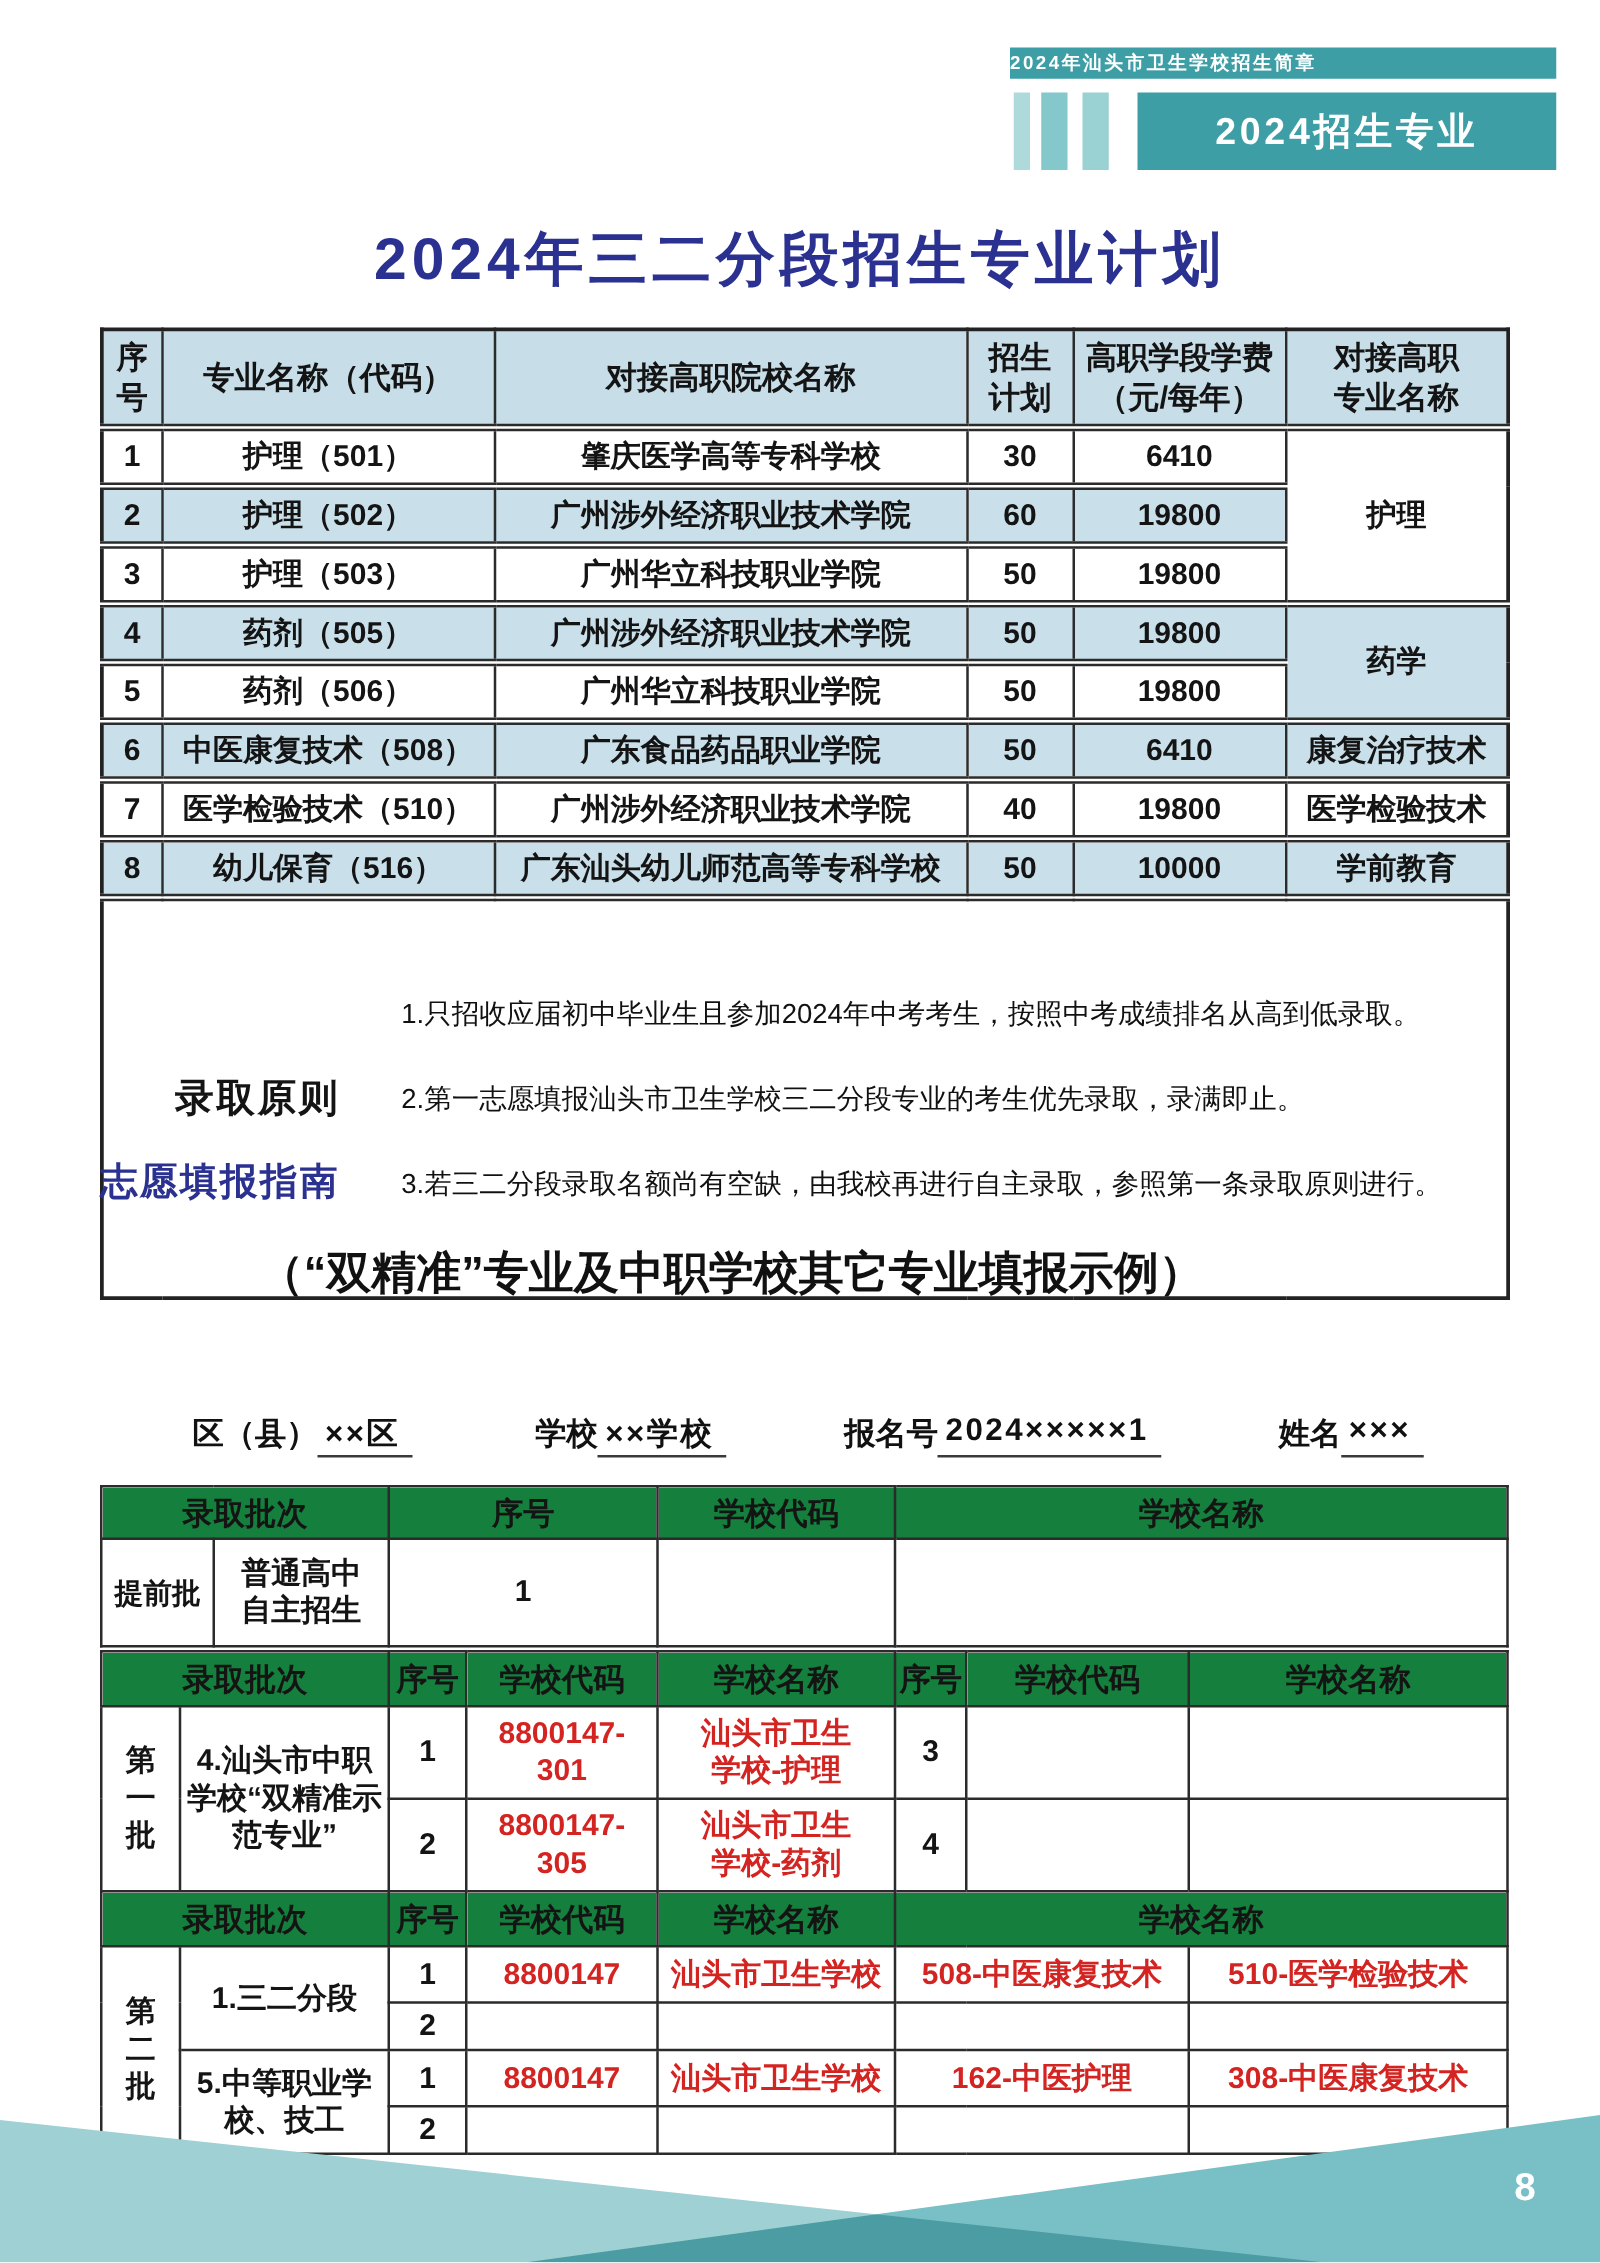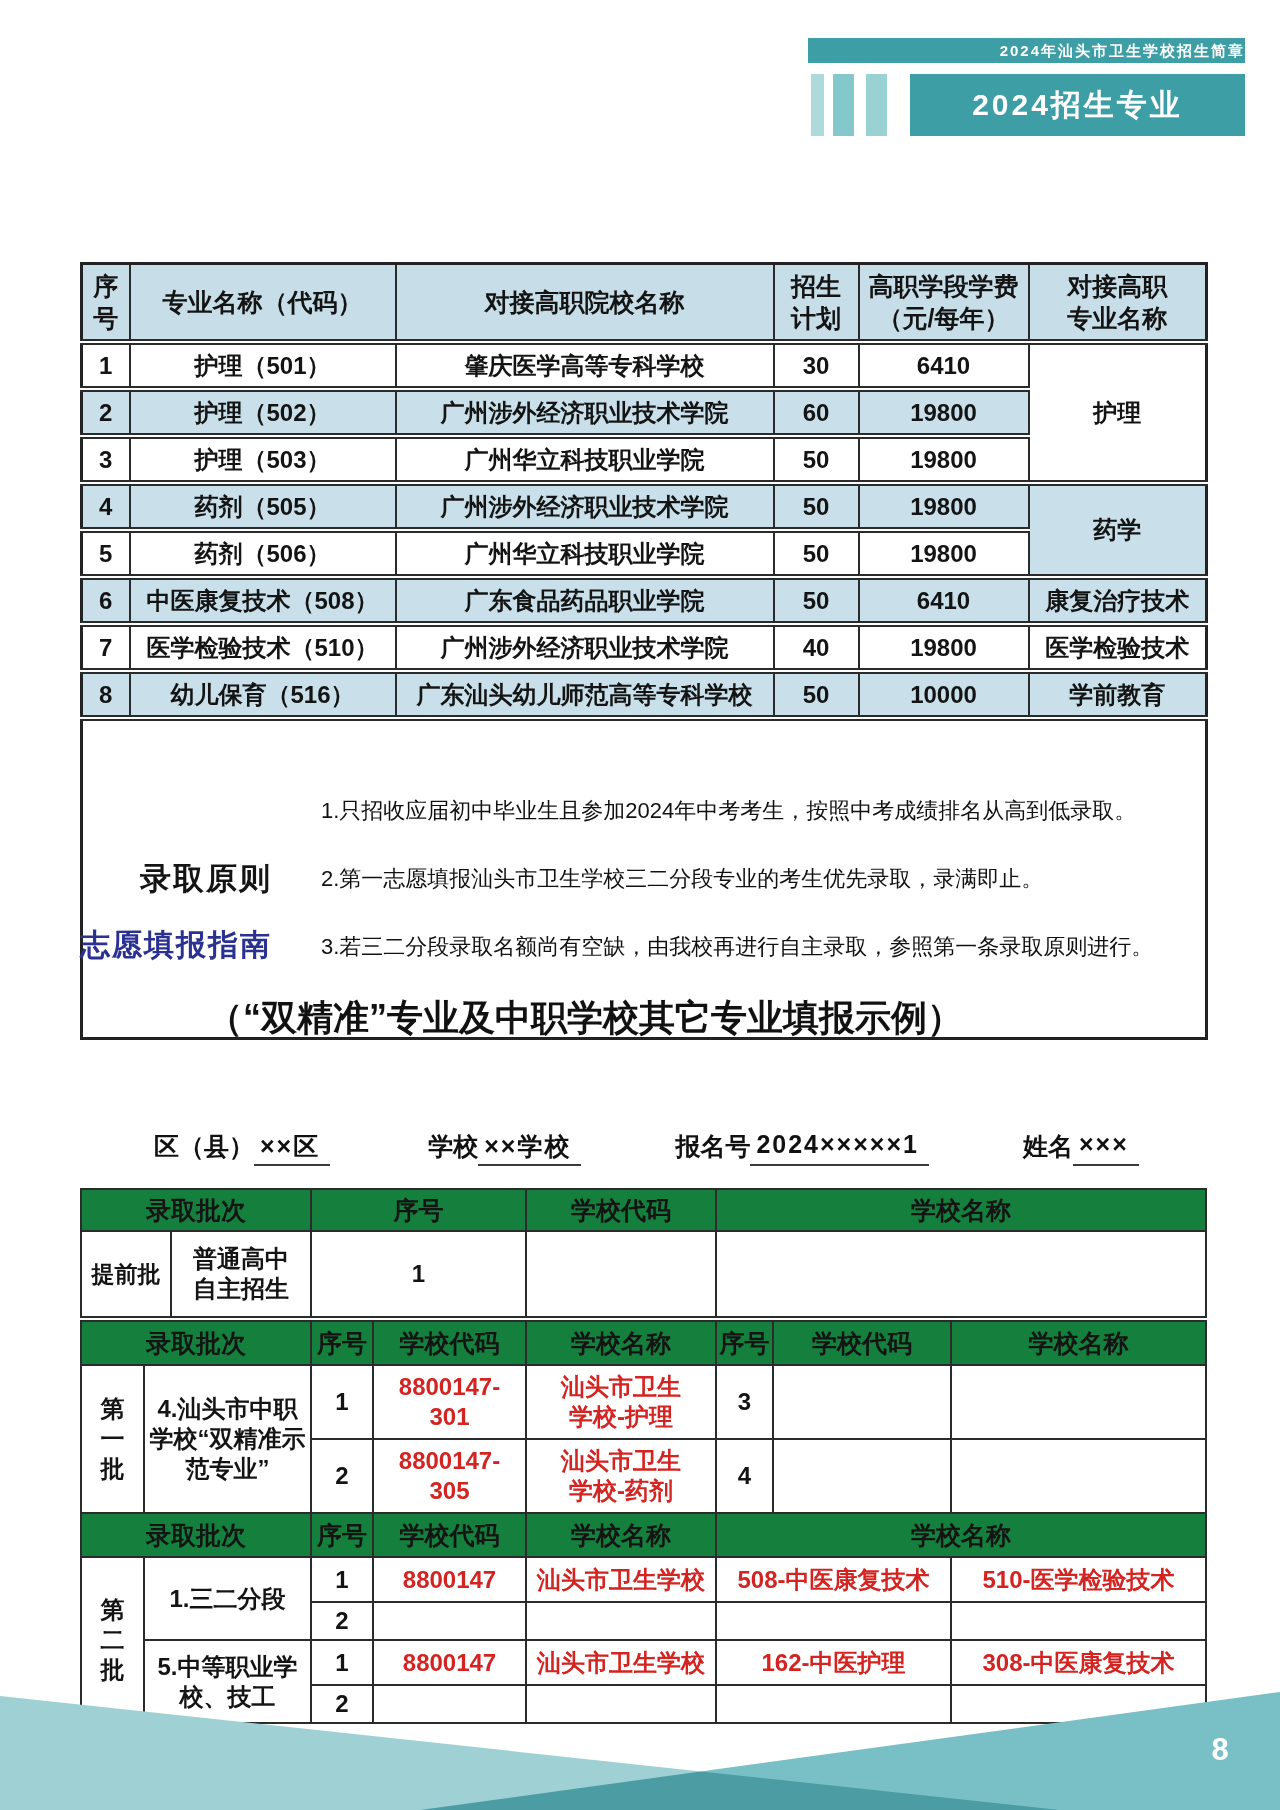--- a/index.html
+++ b/index.html
@@ -1,21 +1,21 @@
 <!DOCTYPE html>
 <html><head>
 <meta charset="utf-8">
 <style>
   * { margin:0; padding:0; box-sizing:border-box; }
   body { background:#e8e8e8; font-family:"Liberation Sans","DejaVu Sans",sans-serif; }
   .page { position:relative; width:1280px; height:1810px; background:#ffffff; margin:0 auto; overflow:hidden; }
 
   
   .top-strip { position:absolute; left:808px; top:38px; width:437px; height:25px;
-    background:#3E9EA6; color:#fff; font-size:15px; line-height:25px; text-align:right;
+    background:#3E9EA6; color:#fff; font-size:15px; line-height:25px; text-align:left;
     letter-spacing:2px; font-weight:bold; }
   .deco-bar { position:absolute; top:74px; height:62px; }
   .bar1 { left:811px; width:13px; background:#AEDADB; }
   .bar2 { left:833px; width:21px; background:#85C8CC; }
   .bar3 { left:866px; width:21px; background:#9AD1D3; }
   .badge { position:absolute; left:910px; top:74px; width:335px; height:62px;
     background:#3E9EA6; color:#fff; font-size:30px; font-weight:bold; letter-spacing:3px;
     display:flex; align-items:center; justify-content:center; }
 
   .main-title { position:absolute; left:0; top:176px; width:100%; text-align:center;
@@ -76,20 +76,21 @@
 <body>
 
 <div class="page">
 
   <div class="top-strip">2024年汕头市卫生学校招生简章</div>
   <div class="deco-bar bar1"></div>
   <div class="deco-bar bar2"></div>
   <div class="deco-bar bar3"></div>
   <div class="badge">2024招生专业</div>
 
+  <div class="main-title">2024年三二分段招生专业计划</div>
 
   <table class="t1">
     <colgroup>
         <col style="width:48px">
         <col style="width:266px">
         <col style="width:378px">
         <col style="width:85px">
         <col style="width:170px">
         <col style="width:178px">
       </colgroup>

